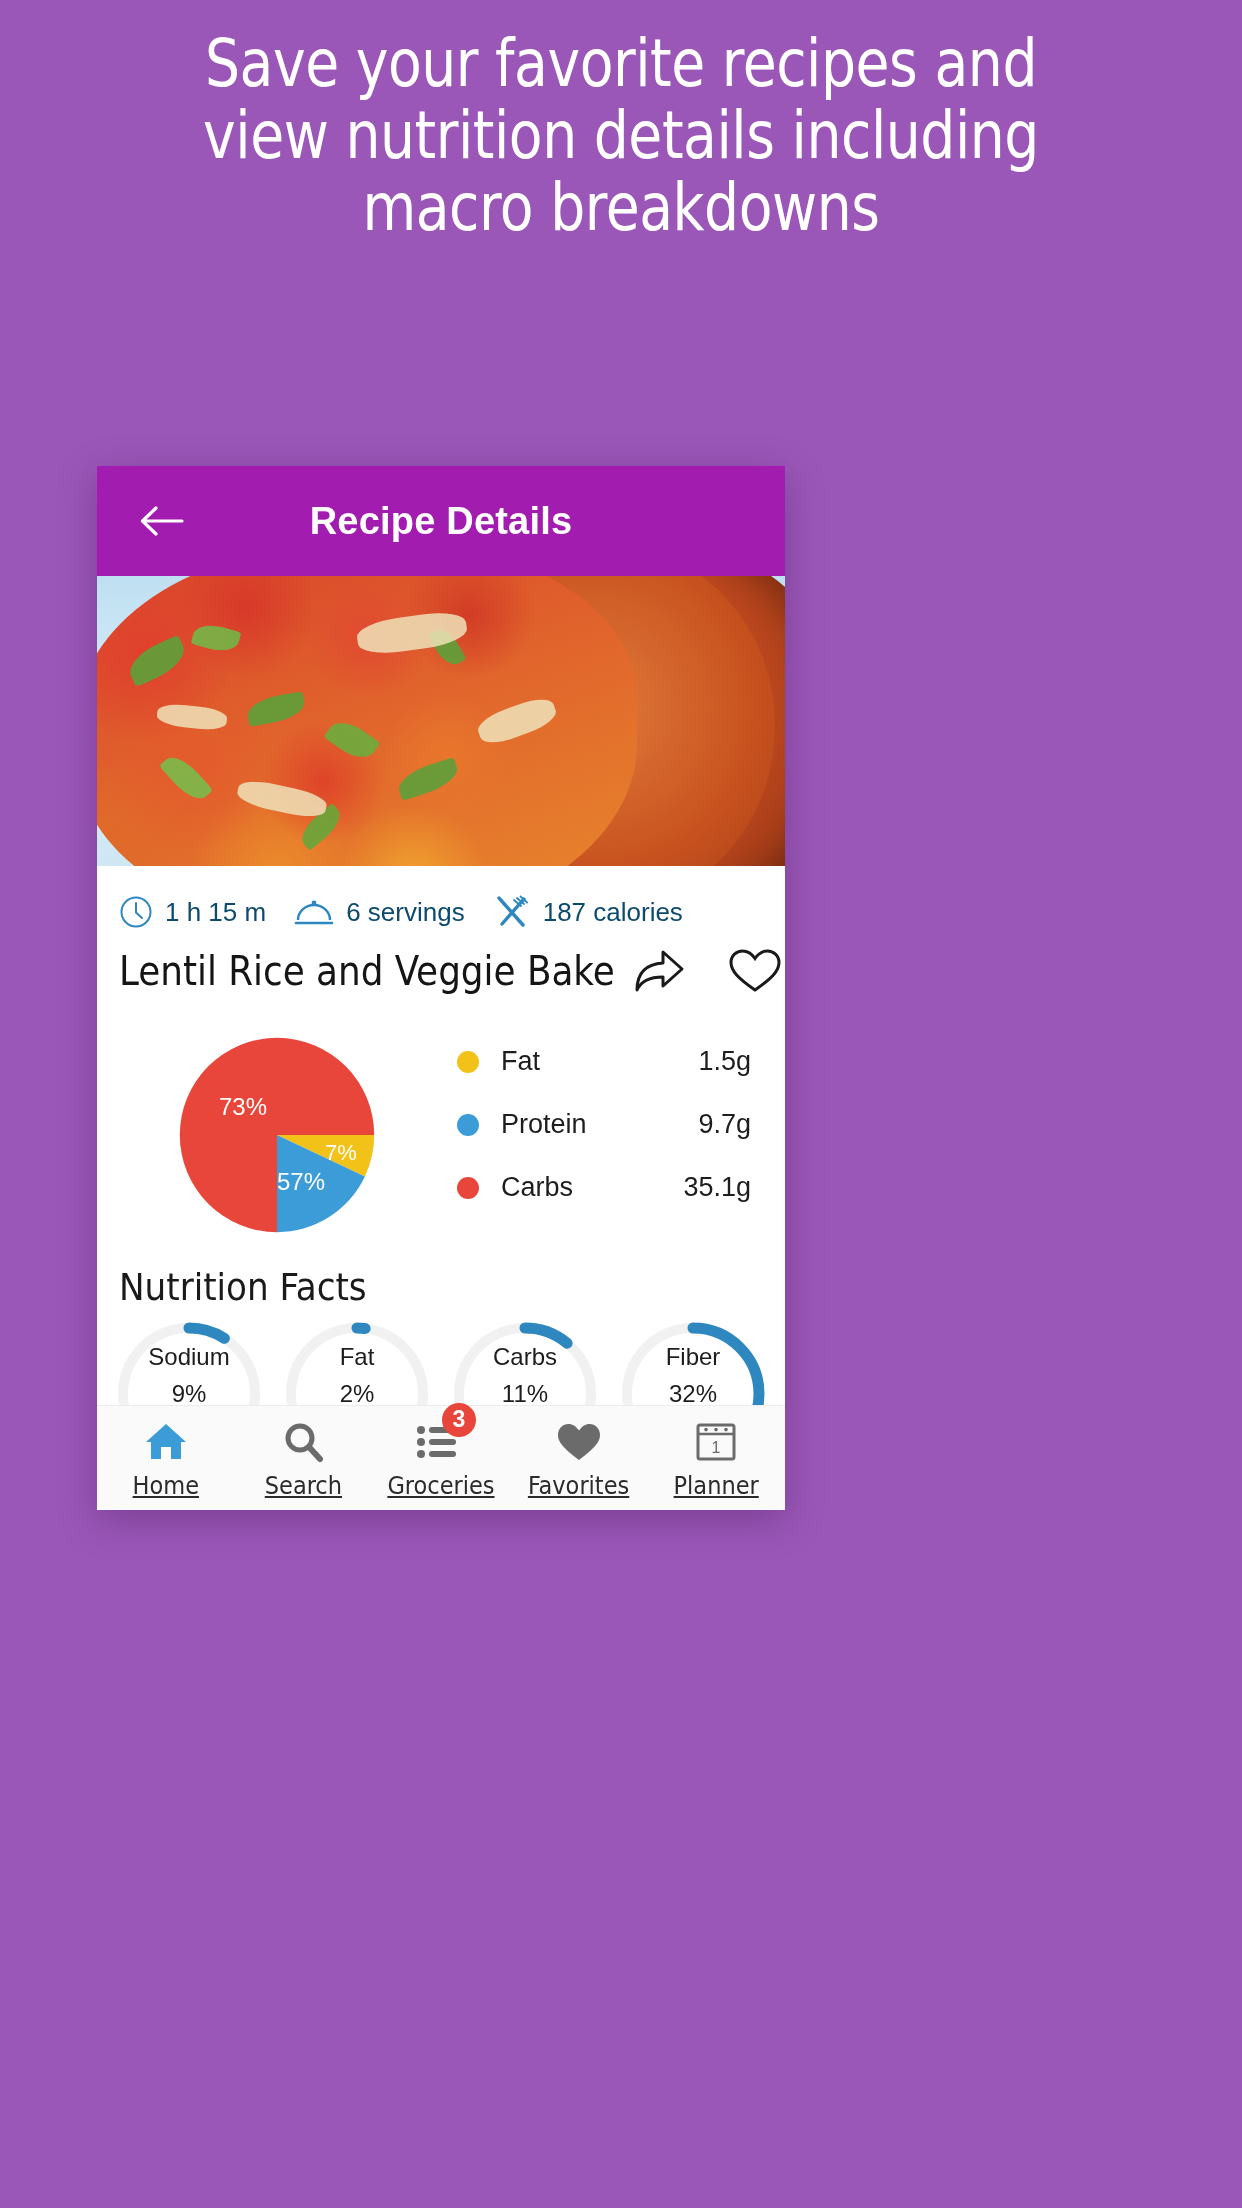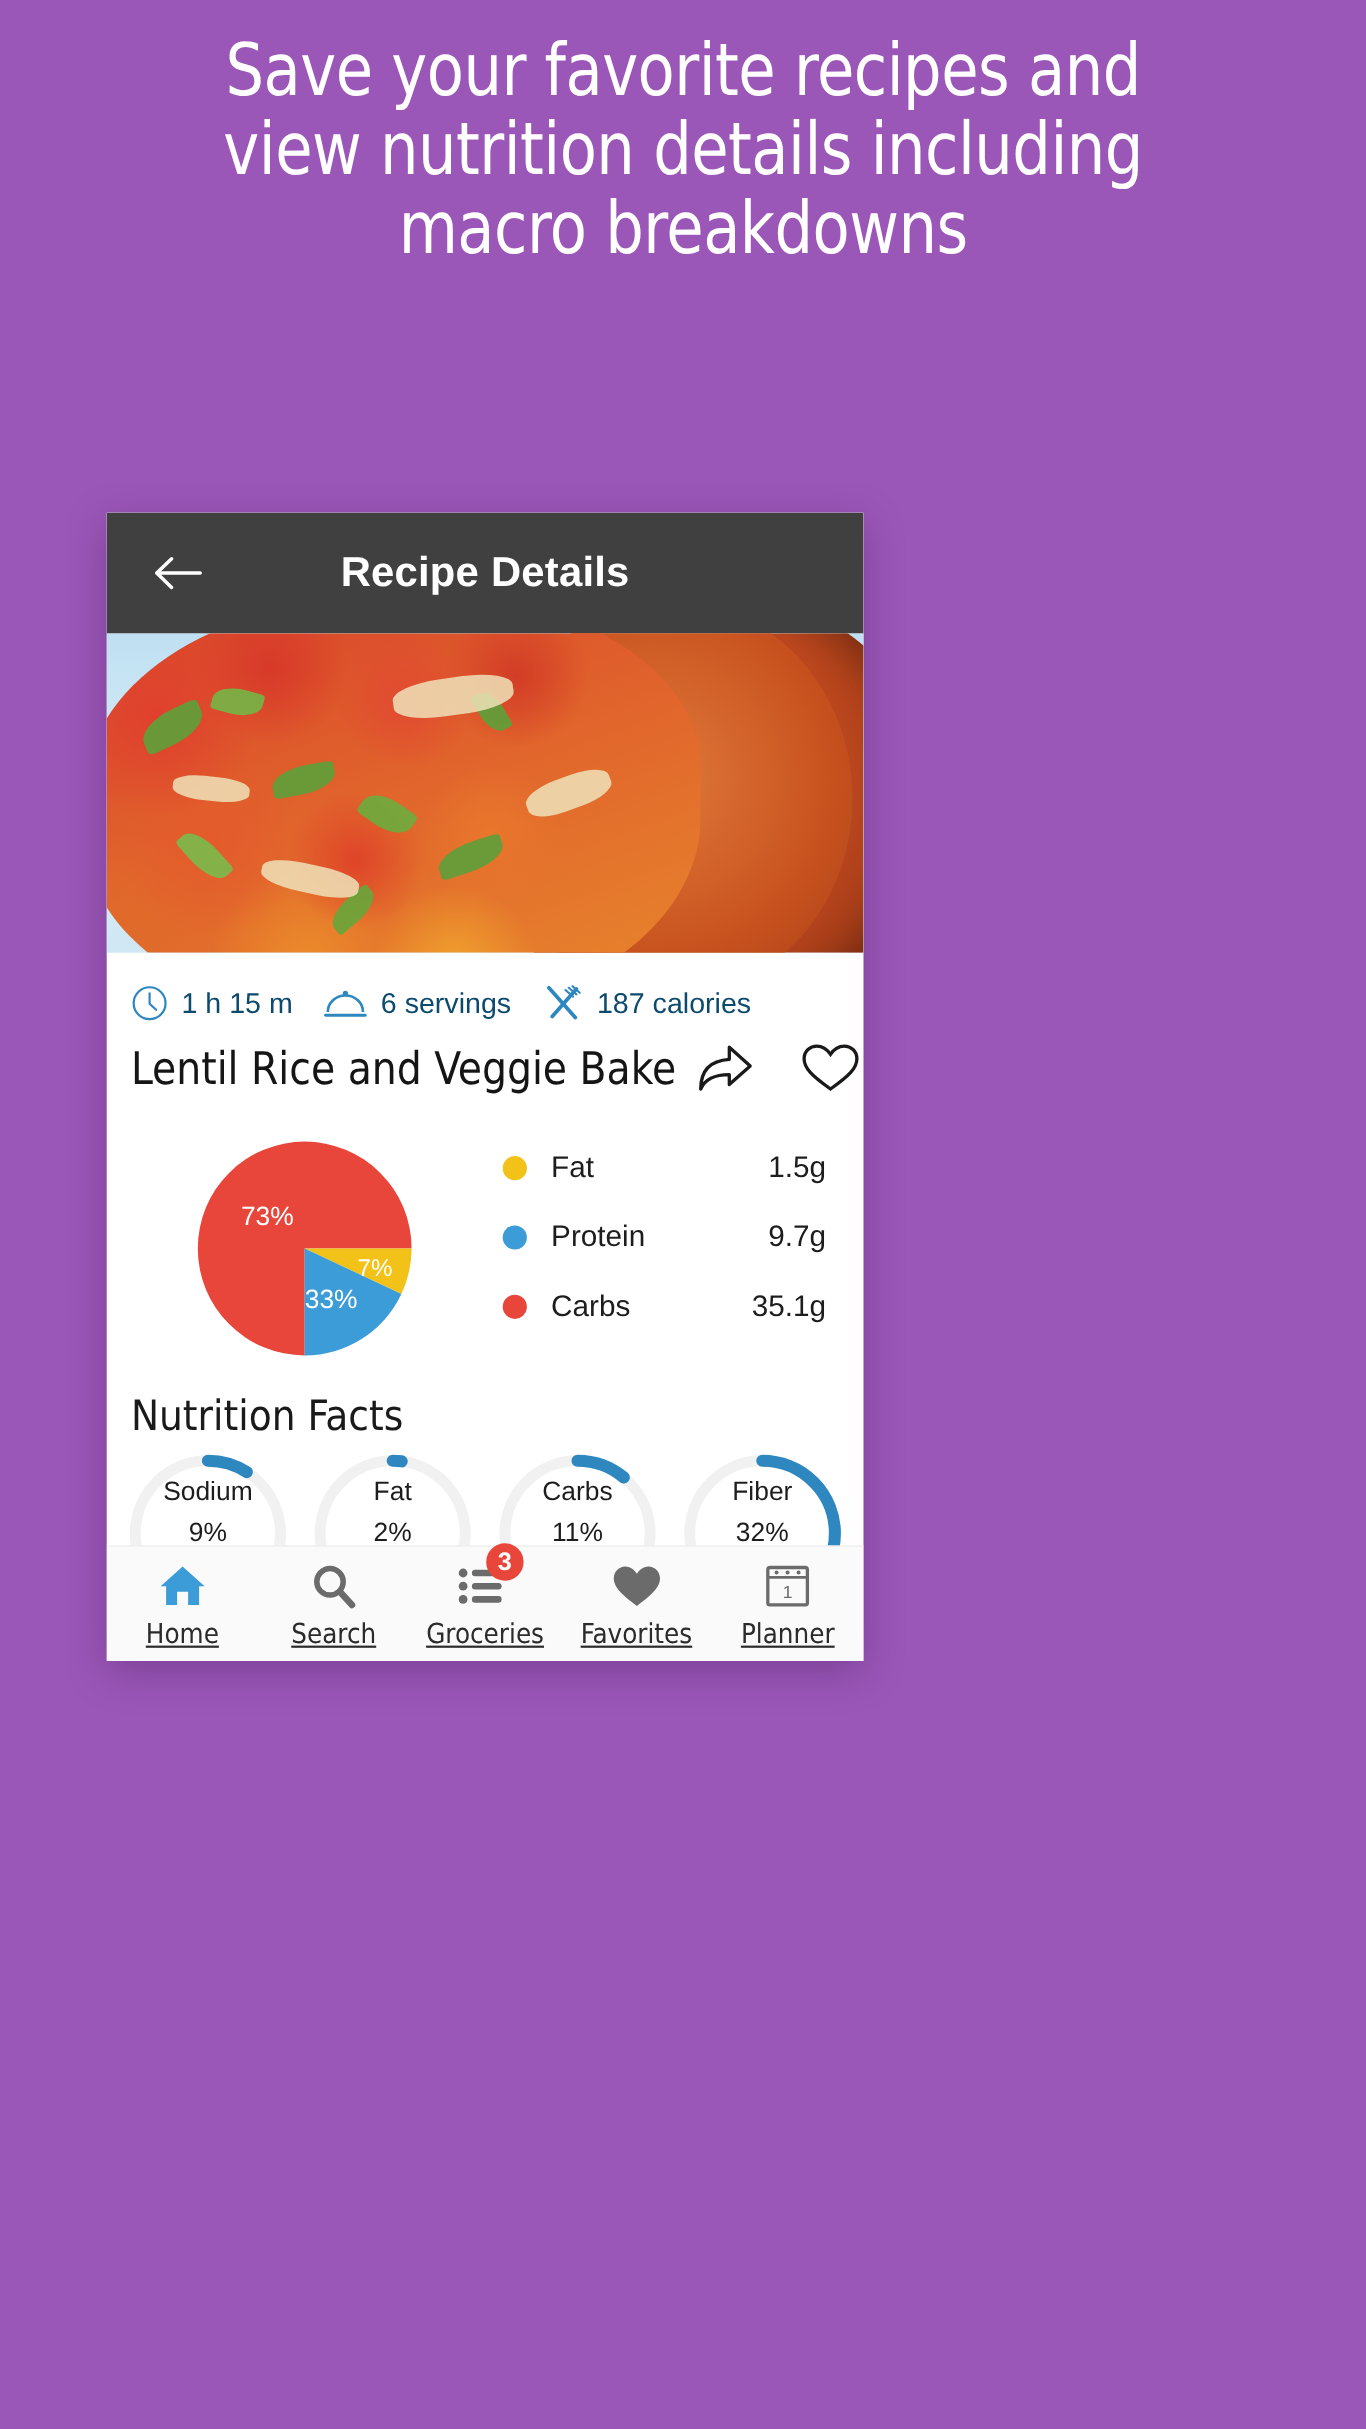--- a/index.html
+++ b/index.html
@@ -21,21 +21,21 @@
 
   
   .phone{
     position:absolute;left:97px;top:466px;width:688px;height:1044px;
     background:#ffffff;overflow:hidden;
     box-shadow:0 10px 34px rgba(60,20,80,0.35);
   }
 
   
   .appbar{
-    position:relative;height:110px;background:#404040;
+    position:relative;height:110px;background:#a21caf;
     display:flex;align-items:center;
   }
   .back-ico{
     position:absolute;left:38px;top:50%;transform:translateY(-50%);
     width:52px;height:40px;display:flex;align-items:center;justify-content:center;
     cursor:pointer;
   }
   .appbar-title{
     width:100%;text-align:center;color:#ffffff;
     font-size:38px;font-weight:bold;letter-spacing:0.2px;
@@ -241,21 +241,21 @@
       <div class="pie">
         <svg width="200" height="200" viewBox="0 0 200 200">
 
           <path d="M100 100 L100 197.2 A97.2 97.2 0 1 1 197.2 100 Z" fill="#E8463A"></path>
 
           <path d="M100 100 L197.2 100 A97.2 97.2 0 0 1 187.9 141.4 Z" fill="#F2C218"></path>
 
           <path d="M100 100 L187.9 141.4 A97.2 97.2 0 0 1 100 197.2 Z" fill="#3C9CD8"></path>
         </svg>
         <span class="plabel" style="left:42px;top:58px;">73%</span>
-        <span class="plabel" style="left:100px;top:133px;">33%</span>
+        <span class="plabel" style="left:100px;top:133px;">57%</span>
         <span class="plabel" style="left:148px;top:105px;font-size:22px;">7%</span>
       </div>
     </div>
 
     <div class="legend">
       <div class="lrow">
         <span class="dot" style="background:#F2C218;"></span>
         <span class="lname">Fat</span>
         <span class="lval">1.5g</span>
       </div>

